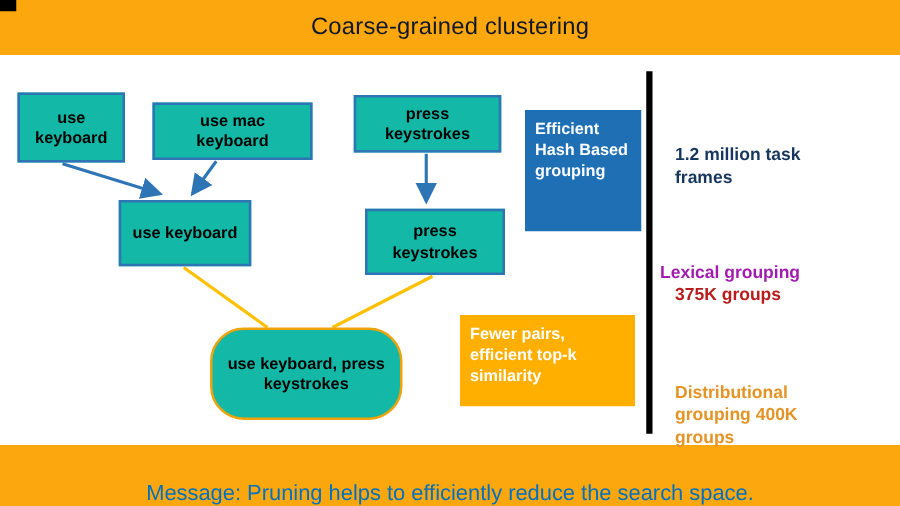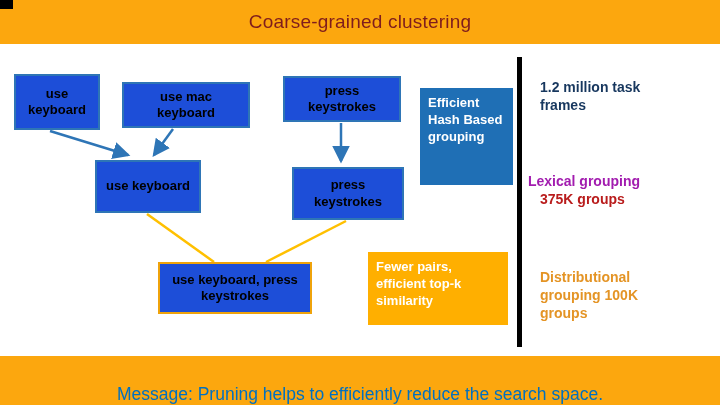--- a/index.html
+++ b/index.html
@@ -16,21 +16,21 @@
   .title-banner {
     position: absolute;
     left: 0; top: 0;
     width: 720px; height: 44px;
     background: #FCA70E;
     display: flex;
     align-items: center;
     justify-content: center;
   }
   .title-banner .title-text {
-    color: #7f1d1d;
+    color: #0f172a;
     font-size: 19px;
     letter-spacing: .2px;
   }
   .corner-block {
     position: absolute;
     left: 0; top: 0;
     width: 13px; height: 9px;
     background: #000000;
     z-index: 5;
   }
@@ -46,40 +46,40 @@
     justify-content: center;
   }
   .footer-banner .footer-text {
     color: #0070C0;
     font-size: 17.5px;
   }
 
   
   .node {
     position: absolute;
-    background: #1d4ed8;
+    background: #14b8a6;
     border: 2px solid #2E75B6;
     display: flex;
     align-items: center;
     justify-content: center;
     text-align: center;
     font-size: 13px;
     font-weight: bold;
     color: #000000;
     line-height: 1.25;
     z-index: 2;
     box-sizing: border-box;
     padding: 2px 6px;
   }
   .node-a { left: 14px;  top: 74px;  width: 86px;  height: 56px; }
   .node-b { left: 122px; top: 82px;  width: 128px; height: 46px; }
   .node-c { left: 283px; top: 76px;  width: 118px; height: 46px; }
   .node-d { left: 95px;  top: 160px; width: 106px; height: 53px; }
   .node-e { left: 292px; top: 167px; width: 112px; height: 53px; }
-  .node-f { left: 158px; top: 262px; width: 154px; height: 52px; border-color: #EFA30B; }
+  .node-f { left: 168px; top: 262px; width: 154px; height: 74px; border-color: #EFA30B; border-radius: 27px; }
 
   
   .callout {
     position: absolute;
     color: #ffffff;
     font-size: 13px;
     font-weight: bold;
     line-height: 1.3;
     z-index: 2;
     box-sizing: border-box;
@@ -97,20 +97,21 @@
     z-index: 2;
   }
 
   
   .side-label {
     position: absolute;
     font-weight: bold;
     font-size: 14px;
     line-height: 1.3;
     z-index: 2;
+    margin-top: 36px;
   }
   .lbl-frames { left: 540px; top: 78px;  width: 120px; color: #17375E; }
   .lbl-lexical { left: 512px; top: 172px; width: 170px; color: #a21caf; padding-left: 16px; }
   .lbl-lexical-count { left: 540px; top: 190px; width: 170px; color: #b91c1c; }
   .lbl-distributional { left: 540px; top: 268px; width: 115px; color: #E49425; }
 
   .arrows-layer {
     position: absolute;
     left: 0; top: 0;
     z-index: 1;
@@ -148,19 +149,19 @@
   <div class="node node-f">use keyboard, press keystrokes</div>
 
   <div class="callout callout-hash">Efficient Hash Based grouping</div>
   <div class="callout callout-pairs">Fewer pairs, efficient top-k similarity</div>
 
   <div class="divider"></div>
 
   <div class="side-label lbl-frames">1.2 million task frames</div>
   <div class="side-label lbl-lexical">Lexical grouping</div>
   <div class="side-label lbl-lexical-count">375K groups</div>
-  <div class="side-label lbl-distributional">Distributional grouping 100K groups</div>
+  <div class="side-label lbl-distributional">Distributional grouping 400K groups</div>
 
   <div class="footer-banner">
     <div class="footer-text">Message: Pruning helps to efficiently reduce the search space.</div>
   </div>
 
 </div>
 
 </body></html>

